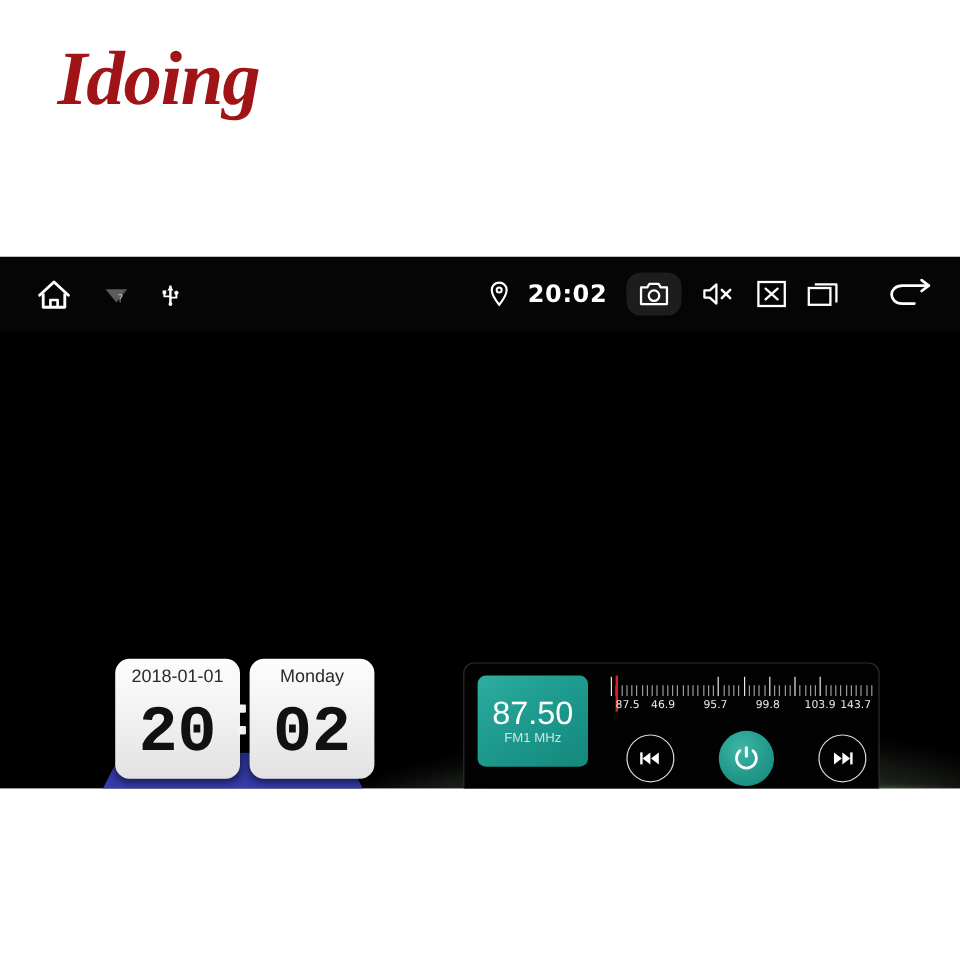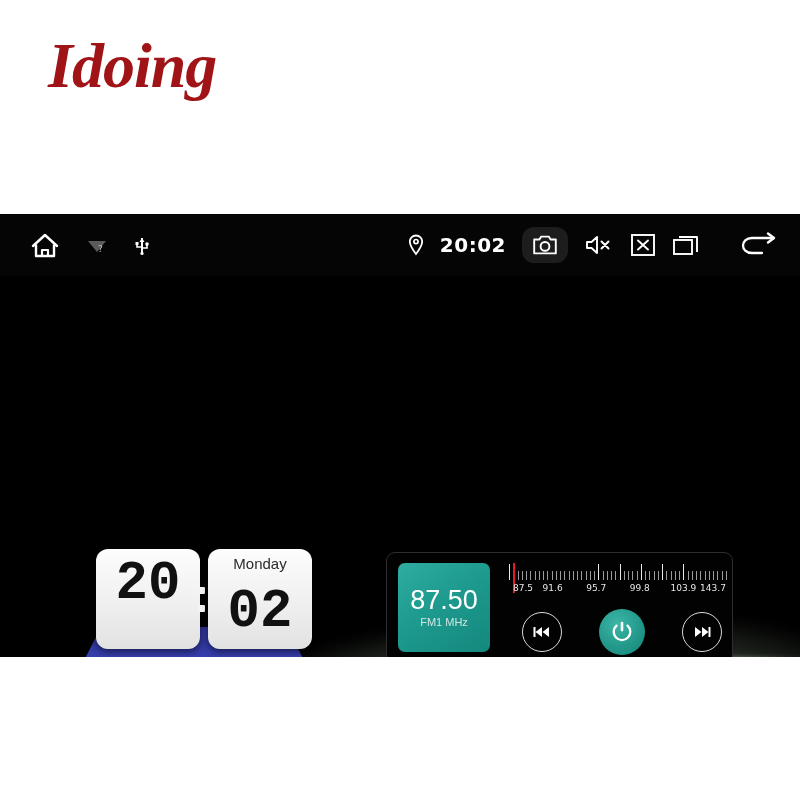--- a/index.html
+++ b/index.html
@@ -89,21 +89,21 @@
   #colon-a{top:38px;}
   #colon-b{top:56px;}
 
   
   #radio-widget{
     position:absolute;left:386px;top:338px;width:345px;height:110px;
     border:1px solid #2e2e2e;border-radius:9px;
     background:#020202;
   }
   #freq-tile{
-    position:absolute;left:11px;top:10px;width:92px;height:89px;
+    position:absolute;left:11px;top:10px;width:92px;height:76px;
     background:linear-gradient(145deg,#2eada0 0%,#1e9a8e 45%,#14887d 100%);
     border-radius:7px;
     display:flex;flex-direction:column;align-items:center;justify-content:center;
   }
   #freq-value{color:#fff;font-size:27px;font-weight:400;line-height:1.05;}
   #freq-band{color:#cfe6e2;font-size:11px;line-height:1.3;}
 
   #scale-wrap{position:absolute;left:122px;top:10px;width:218px;height:40px;}
   #ticks{position:relative;width:218px;height:17px;}
   .tick{position:absolute;bottom:0;width:1px;background:#cfcfcf;}
@@ -211,20 +211,21 @@
           <path d="M34 6 L28 1.5 M34 6 L28 10.5" fill="none" stroke="#fff" stroke-width="2.3" stroke-linecap="round"></path>
         </svg>
       </span>
     </div>
   </div>
 
   <div id="clock-widget">
     <div id="clock-base"></div>
 
     <div class="flip-card" id="card-left">
+      <div class="flip-top">2018-01-01</div>
       <div class="flip-big">20</div>
     </div>
 
     <div class="colon-dot" id="colon-a"></div>
     <div class="colon-dot" id="colon-b"></div>
 
     <div class="flip-card" id="card-right">
       <div class="flip-top">Monday</div>
       <div class="flip-big">02</div>
     </div>
@@ -288,21 +289,21 @@
           <div class="tick minor" style="left: 195.668px;"></div>
           <div class="tick minor" style="left: 199.922px;"></div>
           <div class="tick minor" style="left: 204.176px;"></div>
           <div class="tick minor" style="left: 208.429px;"></div>
           <div class="tick minor" style="left: 212.683px;"></div>
           <div class="tick minor" style="left: 216.937px;"></div>
         </div>
       <div id="tune-marker" style="left: 4px;"></div>
       <div id="scale-labels">
           <span class="scale-label" style="left: 14px;">87.5</span>
-          <span class="scale-label" style="left: 43.6px;">91.6</span>
+          <span class="scale-label" style="left: 43.6px;">46.9</span>
           <span class="scale-label" style="left: 87.2px;">95.7</span>
           <span class="scale-label" style="left: 130.8px;">99.8</span>
           <span class="scale-label" style="left: 174.4px; text-align: right;">103.9</span>
           <span class="scale-label" style="left: 204px;">143.7</span>
         </div>
     </div>
 
     <div id="radio-controls">
       <div class="ctl-circle">
         <svg width="20" height="14" viewBox="0 0 20 14">

